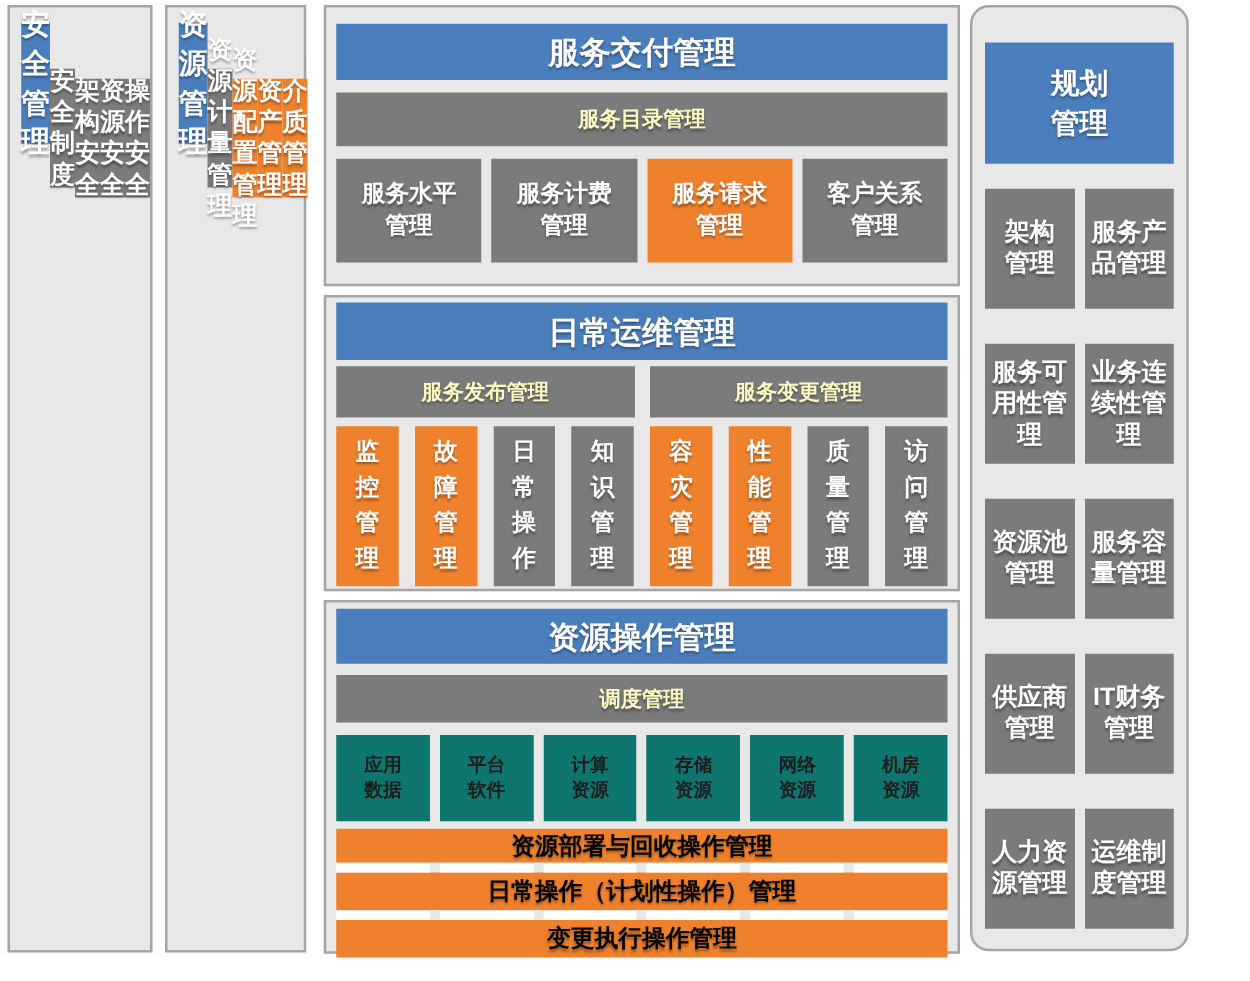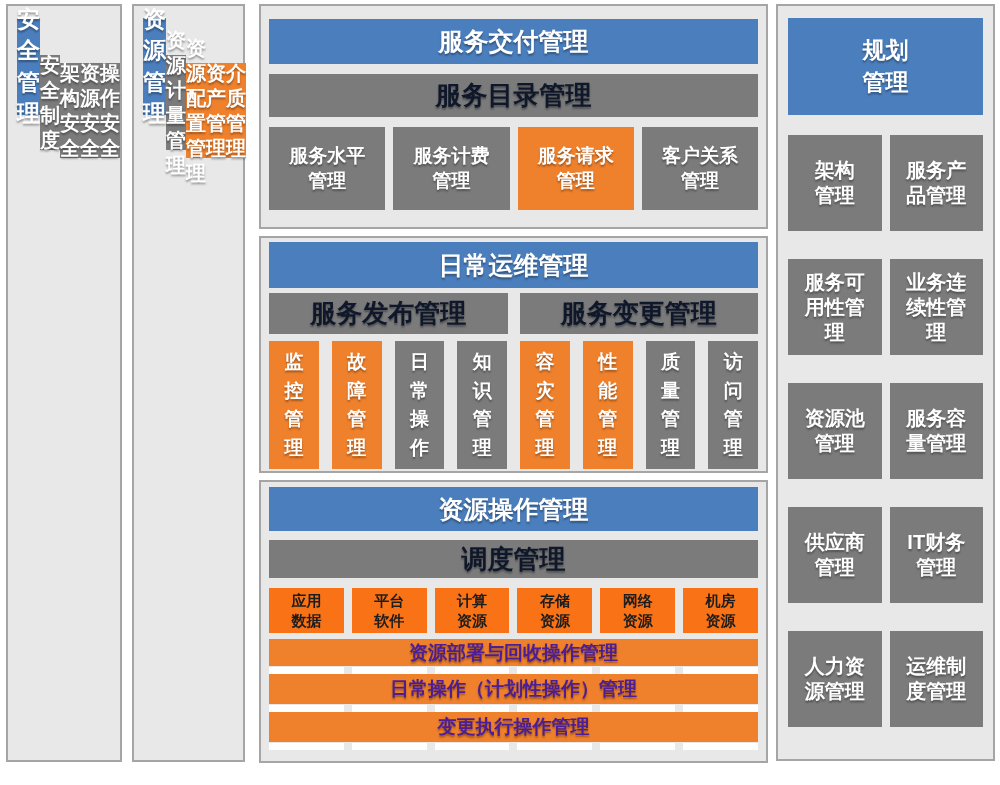--- a/index.html
+++ b/index.html
@@ -19,25 +19,25 @@
   .hdr-side{font-size:23px;line-height:1.35;height:97px;margin:0 auto;}
   .hdr-mid{font-size:25px;height:45px;}
   
   .box{
     display:flex;align-items:center;justify-content:center;text-align:center;color:#fff;font-weight:bold;
     text-shadow:0 2px 2px rgba(0,0,0,0.35);box-sizing:border-box;
   }
   .box[data-color="gray"]{background:#7B7B7B;}
   .box[data-color="orange"]{background:#F0812C;}
   .gbar{
-    background:#7B7B7B;color:#0f172a;font-weight:bold;font-size:26px;display:flex;align-items:center;justify-content:center;
+    background:#7B7B7B;color:#fef9c3;font-weight:bold;font-size:17px;display:flex;align-items:center;justify-content:center;
     text-shadow:0 2px 2px rgba(0,0,0,0.35);box-sizing:border-box;
   }
   .obar{
-    background:#F0812C;color:#4c1d95;font-weight:bold;font-size:19px;display:flex;align-items:center;justify-content:center;
+    background:#F0812C;color:#000000;font-weight:bold;font-size:19px;display:flex;align-items:center;justify-content:center;
     text-shadow:0 2px 2px rgba(0,0,0,0.35);box-sizing:border-box;
   }
   
   .sidecol{padding:12px 9px;display:flex;flex-direction:row;align-items:stretch;}
   .sidecol .box{height:95px;margin-top:45px;font-size:20px;line-height:1.25;}
   .sidecol .box.first{margin-top:37px;}
   
   .midpanel{left:259px;width:509px;padding:0 8px;box-sizing:border-box;}
   .row{display:flex;border-radius:22px;}
   
@@ -45,21 +45,21 @@
   .sd-items .box{flex:1;height:83px;font-size:19px;line-height:1.3;}
   
   .do-bars{gap:12px;margin-top:5px;font-family:Liberation Serif, serif;}
   .do-bars .gbar{flex:1;height:41px;}
   .do-items{gap:13px;margin-top:7px;}
   .do-items .box{flex:1;height:128px;}
   .vlbl{width:1.15em;word-break:break-all;line-height:1.5;font-size:19px;text-align:center;}
   
   .ro-res{gap:8px;margin-top:10px;}
   .whitebox{
-    flex:1;height:45px;background:#f97316;color:#1D1D1D;font-weight:bold;font-size:15px;line-height:1.3;
+    flex:1;height:69px;background:#0f766e;color:#1D1D1D;font-weight:bold;font-size:15px;line-height:1.3;
     display:flex;align-items:center;justify-content:center;text-align:center;
   }
   .ro-bar1{height:27px;margin-top:6px;}
   .ro-bar{height:30px;}
   .dashrow{gap:8px;height:8px;align-items:center;margin:0;}
   .dashrow .dash{flex:1;height:7px;background:#fff;}
   
   .plan-grid{
     display:grid;grid-template-columns:1fr 1fr;grid-auto-rows:96px;column-gap:8px;row-gap:28px;margin-top:20px;
   }
@@ -244,21 +244,21 @@
     <div class="row dashrow">
       <div class="dash"></div>
       <div class="dash"></div>
       <div class="dash"></div>
       <div class="dash"></div>
       <div class="dash"></div>
       <div class="dash"></div>
     </div>
   </div>
 
-  <div class="panel" style="left:776px;top:4px;width:219px;height:757px;padding:12px 10px;">
+  <div class="panel" style="left:776px;top:4px;width:175px;height:757px;padding:28px 10px;border-radius:15px;">
     <div class="hdr hdr-side" style="width:100%;">
       <span class="lbl">规划
 管理</span>
     </div>
     <div class="plan-grid">
       <div class="box">
         <span class="lbl">架构
 管理</span>
       </div>
       <div class="box">

